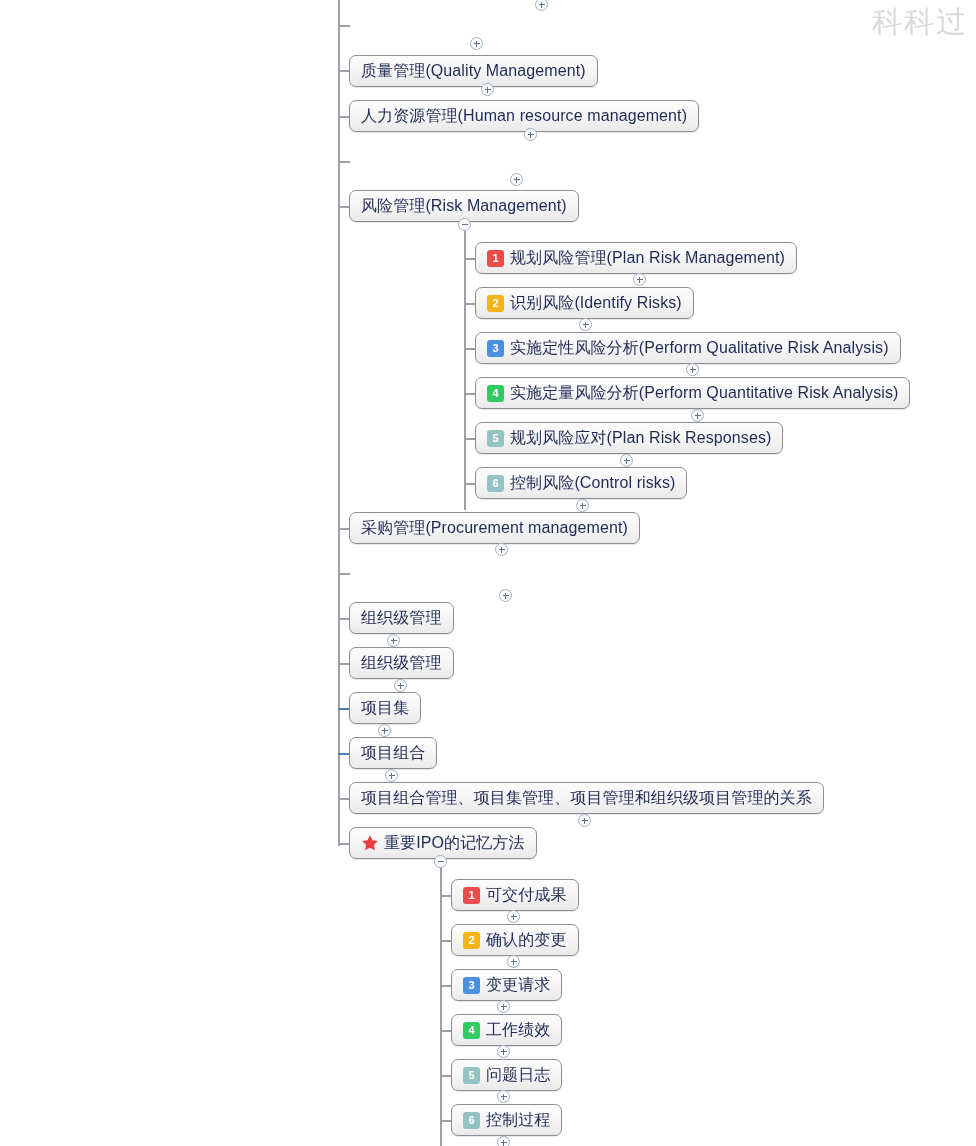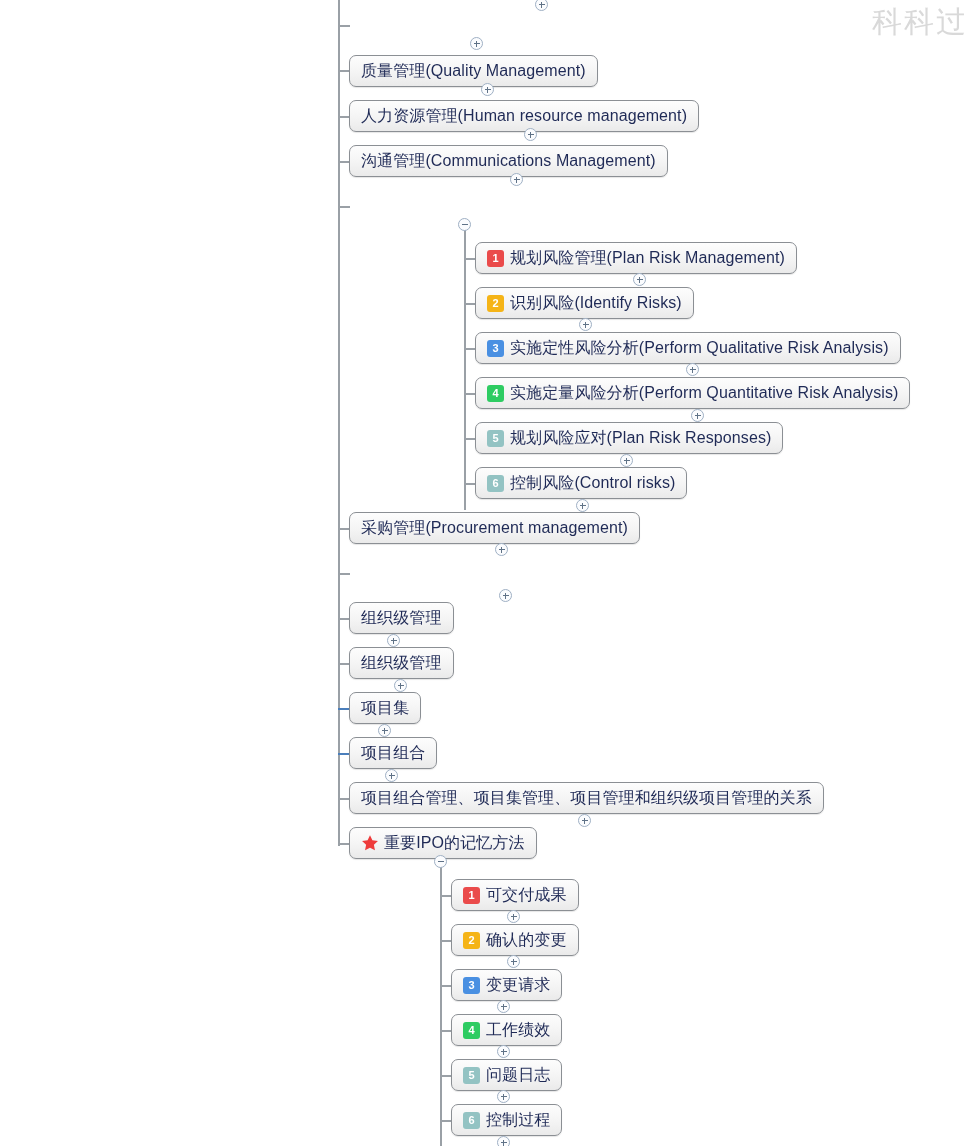--- a/index.html
+++ b/index.html
@@ -149,25 +149,25 @@
   <div class="node" style="left:349px; top:55px;">
     <span class="label">质量管理(Quality Management)</span>
   </div>
 
   <div class="elbow" style="left:338px; top:116px; width:12px;"></div>
   <div class="node" style="left:349px; top:100px;">
     <span class="label">人力资源管理(Human resource management)</span>
   </div>
 
   <div class="elbow" style="left:338px; top:161px; width:12px;"></div>
-  <div class="node" style="left:349px; top:145px;">
-    <span class="label">沟通管理(Communications Management)</span>
-  </div>
 
   <div class="elbow" style="left:338px; top:206px; width:12px;"></div>
+  <div class="node" style="left:349px; top:190px;">
+    <span class="label">风险管理(Risk Management)</span>
+  </div>
 
   <div class="drop" style="left:464px; top:228px; height:282px;"></div>
 
   <div class="elbow" style="left:464px; top:258px; width:12px;"></div>
   <div class="node" style="left:475px; top:242px;">
     <span class="badge" style="background:#ea4b4b;">1</span>
     <span class="label">规划风险管理(Plan Risk Management)</span>
   </div>
 
   <div class="elbow" style="left:464px; top:303px; width:12px;"></div>

